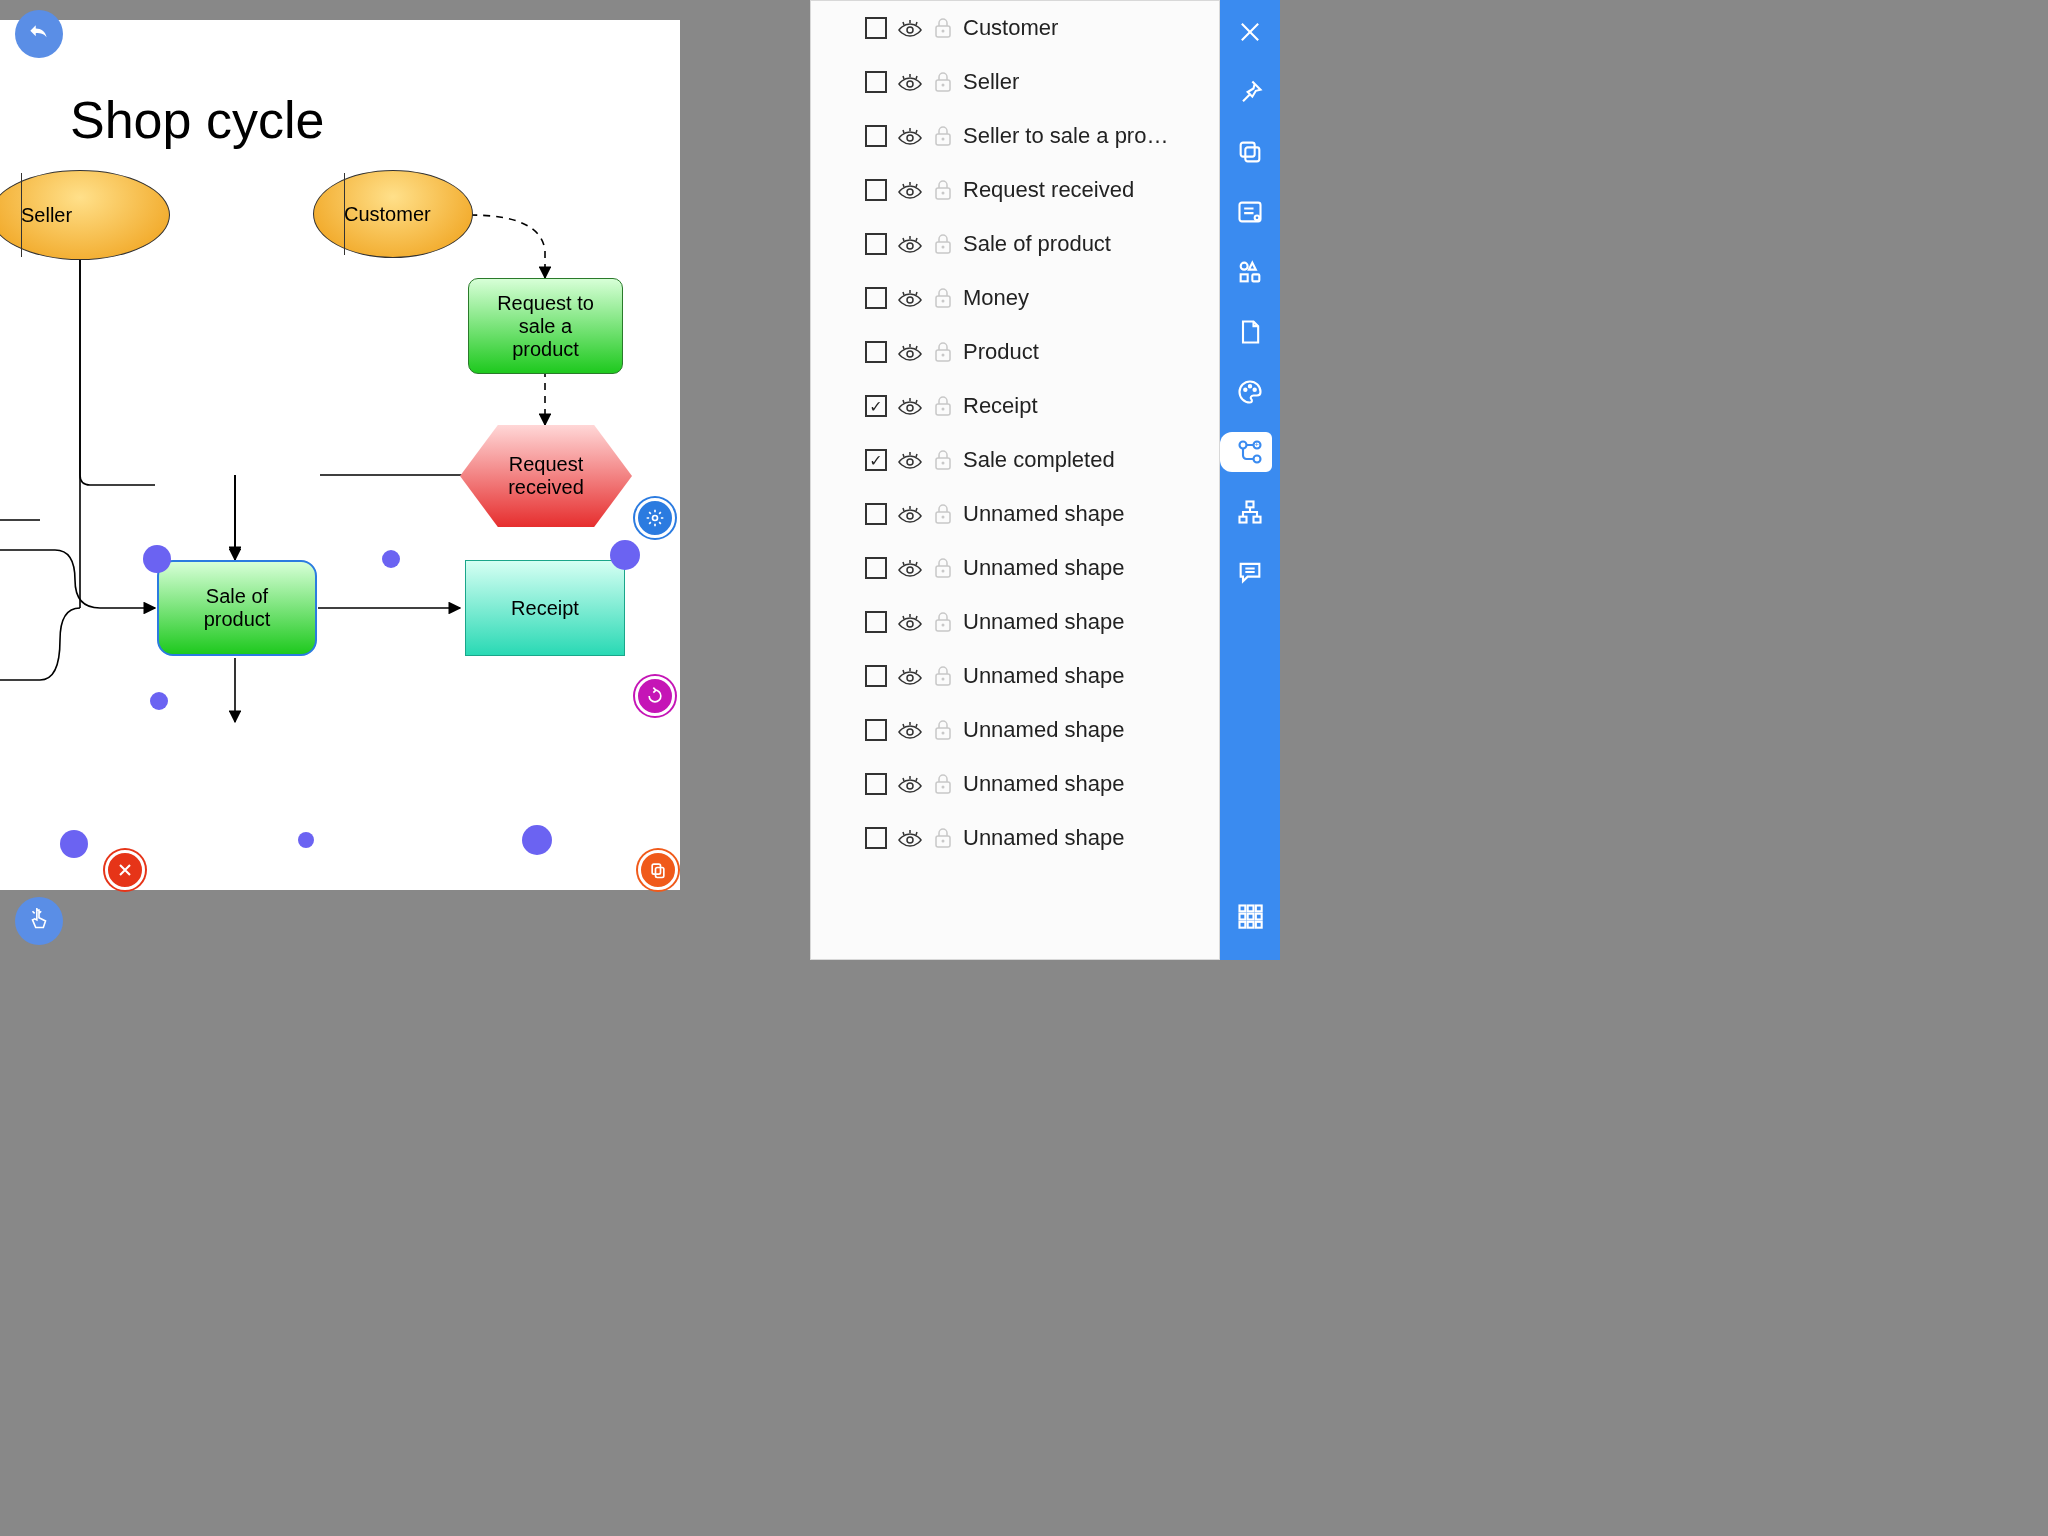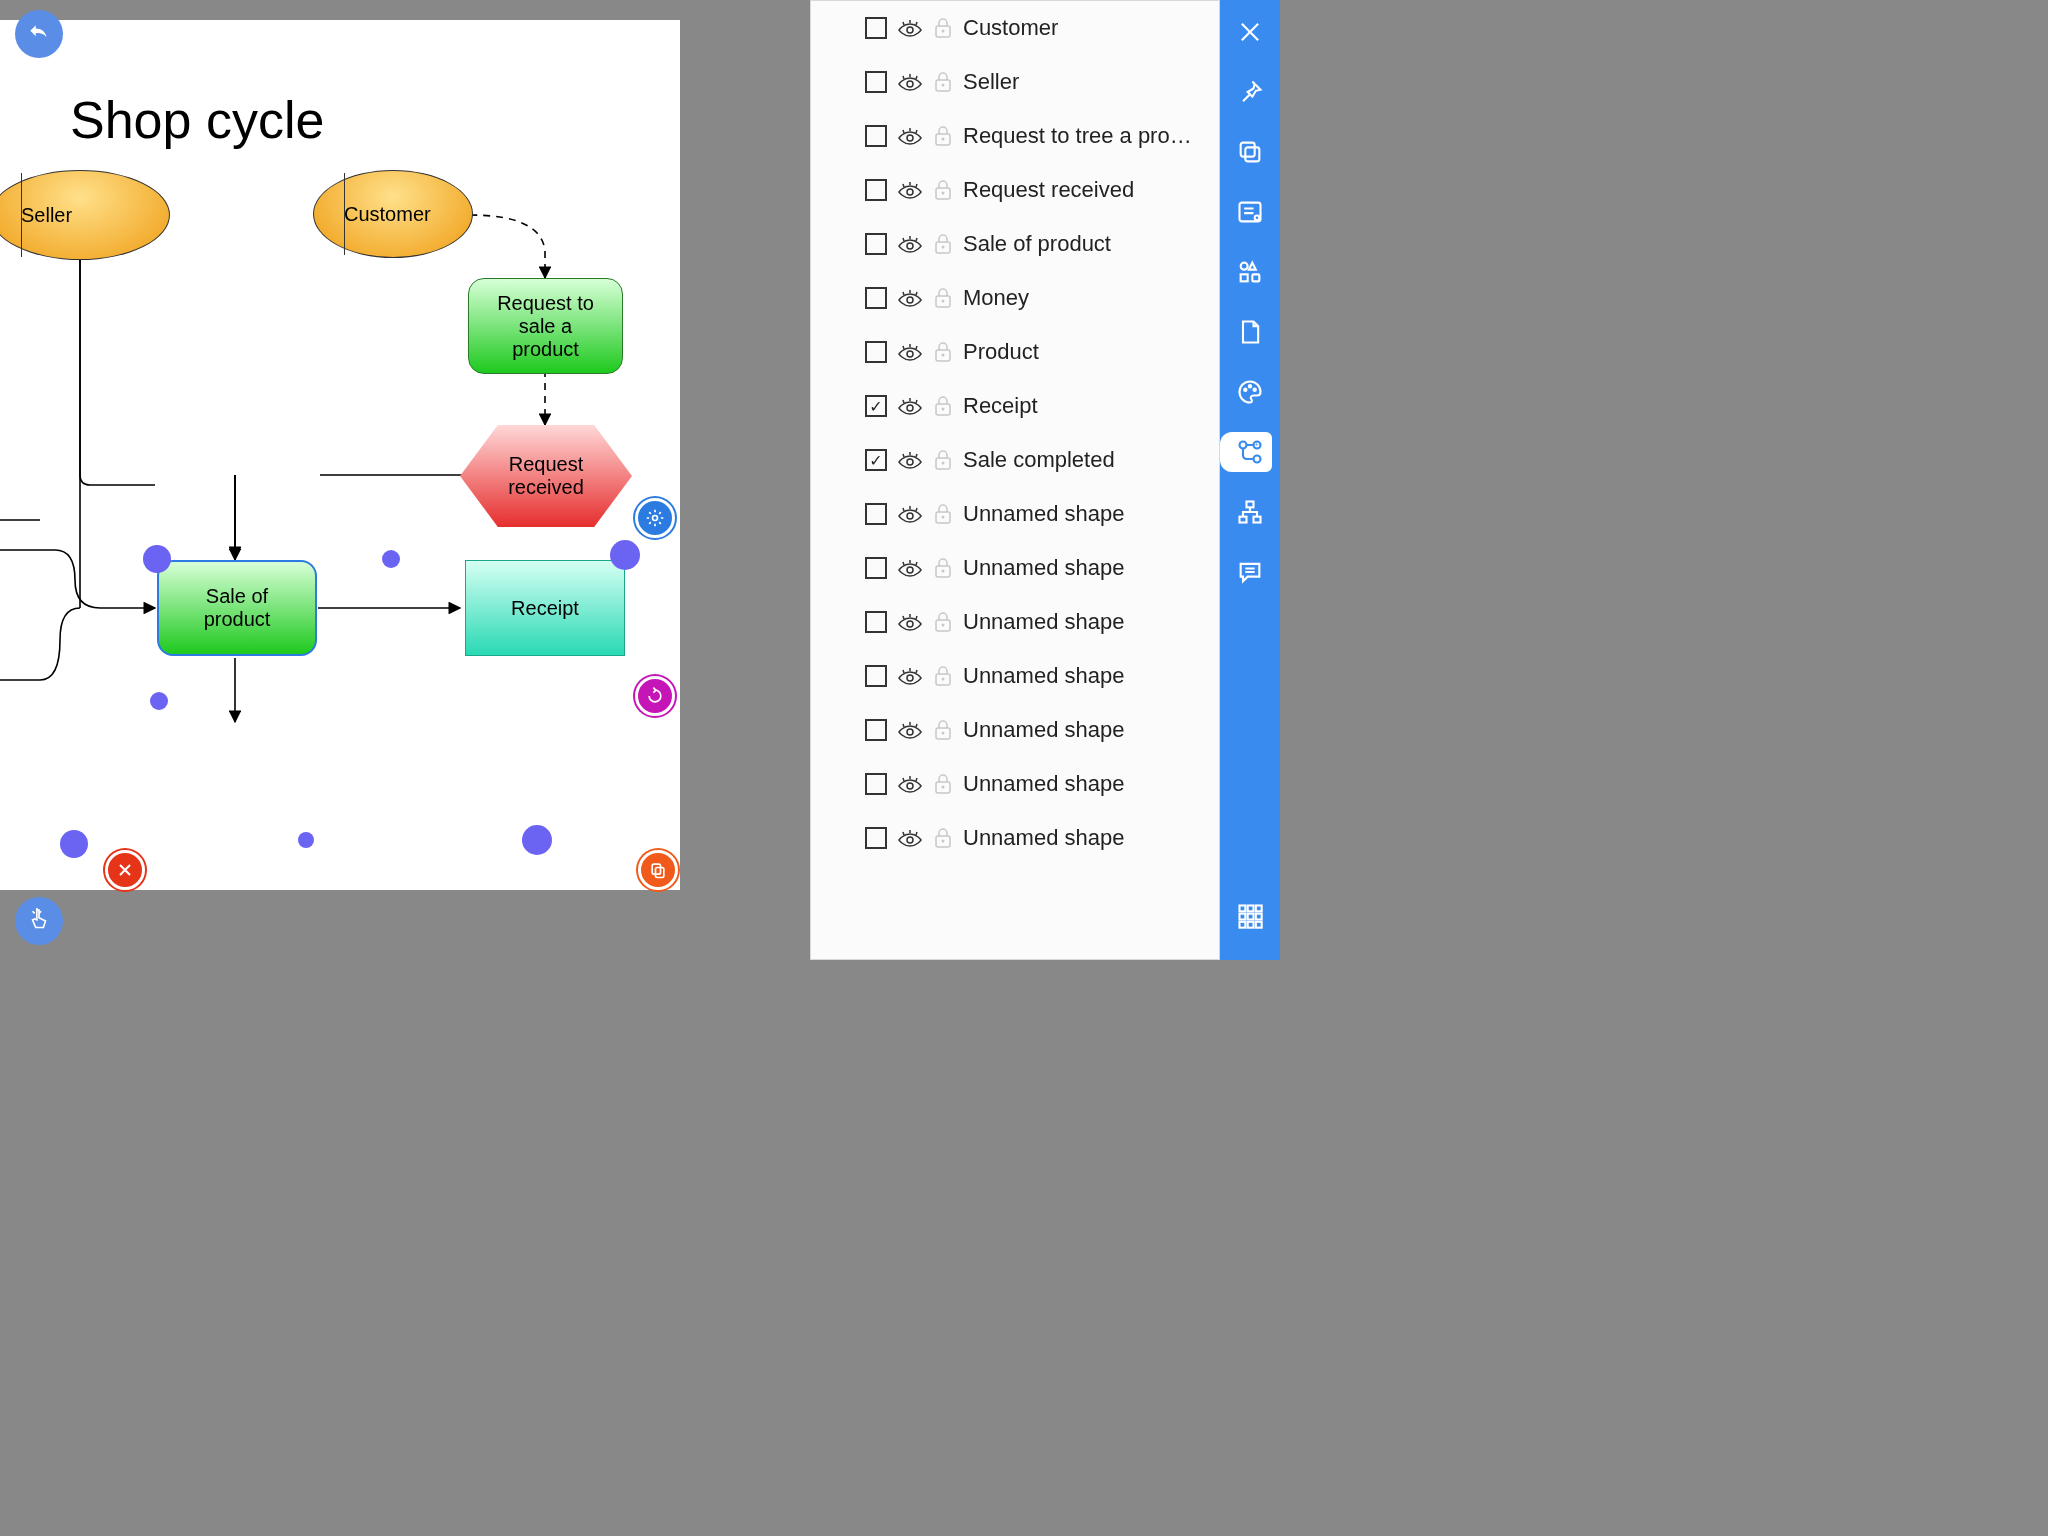--- a/index.html
+++ b/index.html
@@ -103,21 +103,21 @@
       <div class="ellipse" style="left:-10px; top:150px; width:180px; height:90px;">
         <span class="vline"></span>
         <span class="shape-label">Seller</span>
       </div>
 
       <div class="ellipse" style="left:313px; top:150px; width:160px; height:88px;">
         <span class="vline"></span>
         <span class="shape-label">Customer</span>
       </div>
 
-      <div class="rrect green" style="left:468px; top:258px; width:155px; height:96px;">
+      <div class="rrect green" style="left:468px; top:258px; width:155px; height:96px;border-radius:10px;">
         <span class="shape-label" style="white-space:pre-line">Request to
 sale a
 product</span>
       </div>
 
       <div class="hex" style="left:460px; top:405px; width:172px; height:102px;">
         <div class="hex-shape"></div>
         <span class="shape-label" style="white-space:pre-line">Request
 received</span>
       </div>
@@ -224,21 +224,21 @@
               <path d="M6 4l1 3M13 2v3M20 4l-1 3" stroke="#333" stroke-width="1.5"></path>
             </svg>
           </span>
           <span class="lock">
             <svg width="18" height="22" viewBox="0 0 18 22">
               <rect x="2" y="9" width="14" height="11" rx="2" fill="none" stroke="#c8c8c8" stroke-width="1.5"></rect>
               <path d="M5 9V6a4 4 0 0 1 8 0v3" fill="none" stroke="#c8c8c8" stroke-width="1.5"></path>
               <circle cx="9" cy="14" r="1.5" fill="#c8c8c8"></circle>
             </svg>
           </span>
-          <span class="lbl">Request to tree a pro…</span>
+          <span class="lbl">Seller to sale a pro…</span>
         </div>
         <div class="row">
           <span class="chk"></span>
           <span class="eye">
             <svg width="26" height="20" viewBox="0 0 26 20">
               <path d="M2 12s4-6 11-6 11 6 11 6-4 6-11 6S2 12 2 12z" fill="none" stroke="#333" stroke-width="1.5"></path>
               <circle cx="13" cy="12" r="3" fill="none" stroke="#333" stroke-width="1.5"></circle>
               <path d="M6 4l1 3M13 2v3M20 4l-1 3" stroke="#333" stroke-width="1.5"></path>
             </svg>
           </span>

